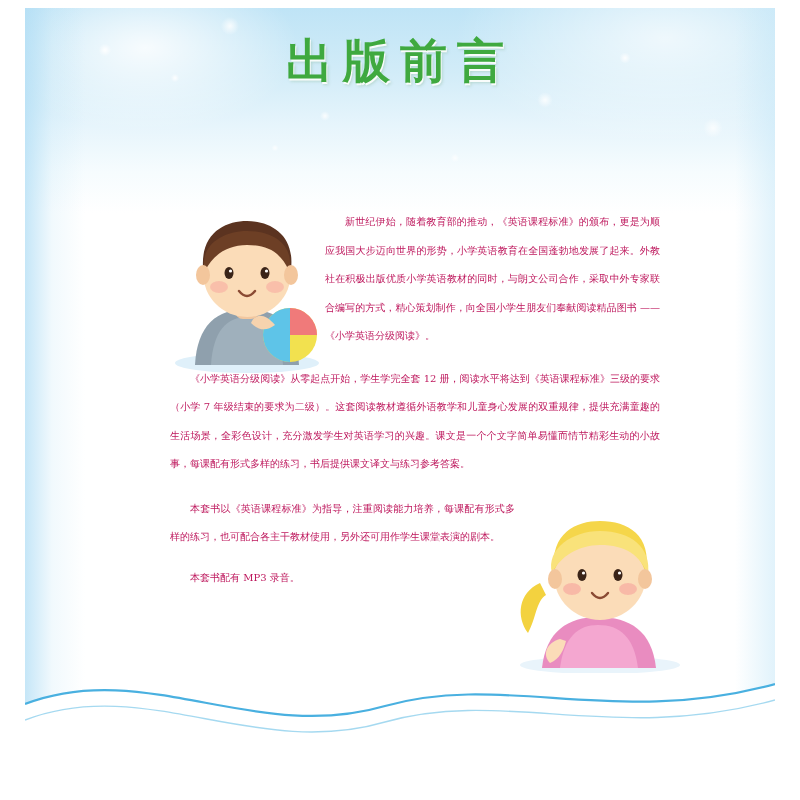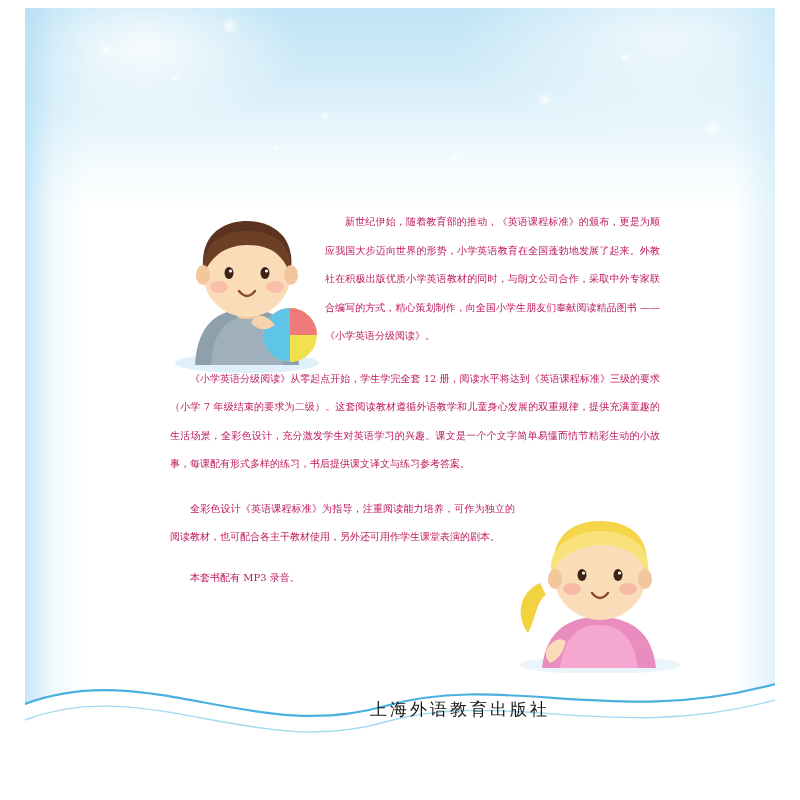--- a/index.html
+++ b/index.html
@@ -144,20 +144,21 @@
 </head>
 <body>
 
 <div class="page">
   <div class="sheet">
 
     <div class="top-band"></div>
     <div class="left-edge"></div>
     <div class="right-edge"></div>
 
+    <div class="title">出版前言</div>
 
     <div class="boy">
       <svg viewBox="0 0 180 160" width="180" height="160">
         <ellipse cx="92" cy="150" rx="72" ry="10" fill="#dff0fa"></ellipse>
 
         <path d="M40 152 C42 112 62 96 92 96 C122 96 142 112 144 152 Z" fill="#8fa0ad"></path>
         <path d="M56 152 C58 118 72 104 92 104 C112 104 126 118 128 152 Z" fill="#9fb0bc"></path>
 
         <circle cx="135" cy="122" r="27" fill="#f2e14f"></circle>
         <path d="M108 122 A27 27 0 0 1 135 95 L135 149 A27 27 0 0 1 108 122 Z" fill="#5ec4e8"></path>
@@ -214,28 +215,27 @@
         <ellipse cx="92" cy="76" rx="9" ry="6" fill="#f7b0a2" opacity="0.8"></ellipse>
         <ellipse cx="148" cy="76" rx="9" ry="6" fill="#f7b0a2" opacity="0.8"></ellipse>
 
         <path d="M112 80 Q120 90 128 80" stroke="#8a4a33" stroke-width="2.4" fill="none" stroke-linecap="round"></path>
       </svg>
     </div>
 
     <div class="content">
       <p class="para p1">新世纪伊始，随着教育部的推动，《英语课程标准》的颁布，更是为顺应我国大步迈向世界的形势，小学英语教育在全国蓬勃地发展了起来。外教社在积极出版优质小学英语教材的同时，与朗文公司合作，采取中外专家联合编写的方式，精心策划制作，向全国小学生朋友们奉献阅读精品图书 ——《小学英语分级阅读》。</p>
       <p class="para p2">《小学英语分级阅读》从零起点开始，学生学完全套 12 册，阅读水平将达到《英语课程标准》三级的要求（小学 7 年级结束的要求为二级）。这套阅读教材遵循外语教学和儿童身心发展的双重规律，提供充满童趣的生活场景，全彩色设计，充分激发学生对英语学习的兴趣。课文是一个个文字简单易懂而情节精彩生动的小故事，每课配有形式多样的练习，书后提供课文译文与练习参考答案。</p>
-      <p class="para p3">全彩色设计《英语课程标准》为指导，注重阅读能力培养，可作为独立的阅读教材，也可配合各主干教材使用，另外还可用作学生课堂表演的剧本。</p>
+      <p class="para p3">本套书以《英语课程标准》为指导，注重阅读能力培养，每课配有形式多样的练习，也可配合各主干教材使用，另外还可用作学生课堂表演的剧本。</p>
       <p class="para p4">本套书配有 MP3 录音。</p>
     </div>
 
     <div class="bottom-wave">
       <svg viewBox="0 0 750 160" width="750" height="160" preserveAspectRatio="none">
         <path d="M0 72 C120 26 230 112 360 74 C480 40 590 96 750 52 L750 160 L0 160 Z" fill="#ffffff"></path>
         <path d="M0 72 C120 26 230 112 360 74 C480 40 590 96 750 52" stroke="#49b0e0" stroke-width="2.2" fill="none"></path>
         <path d="M0 88 C120 42 230 128 360 90 C480 56 590 112 750 68" stroke="#8ed0ec" stroke-width="1.4" fill="none" opacity="0.8"></path>
       </svg>
     </div>
 
-    <div class="publisher">上海外语教育出版社</div>
 
   </div>
 </div>
 
 </body></html>

